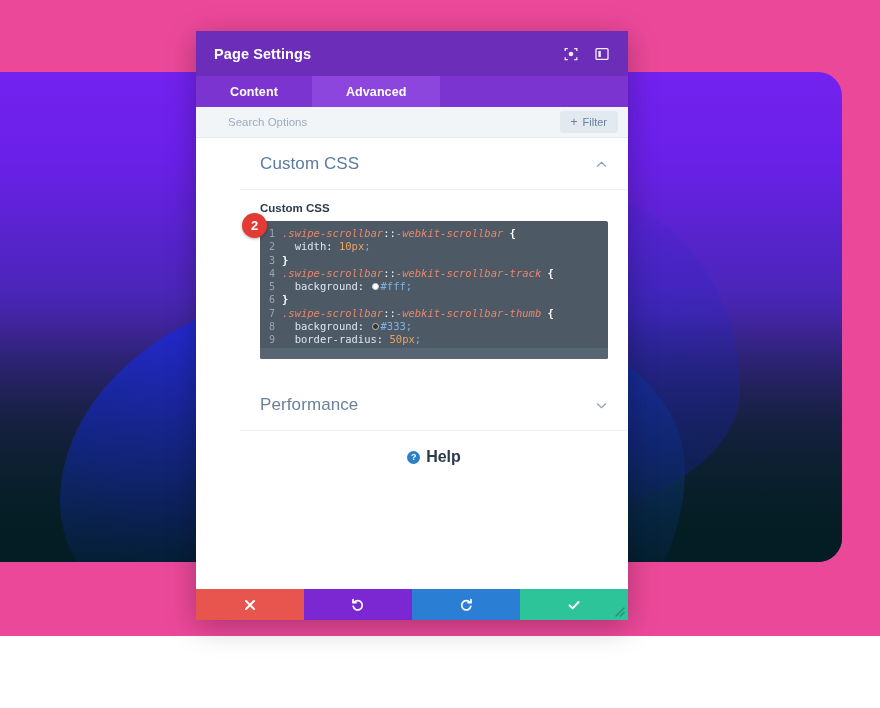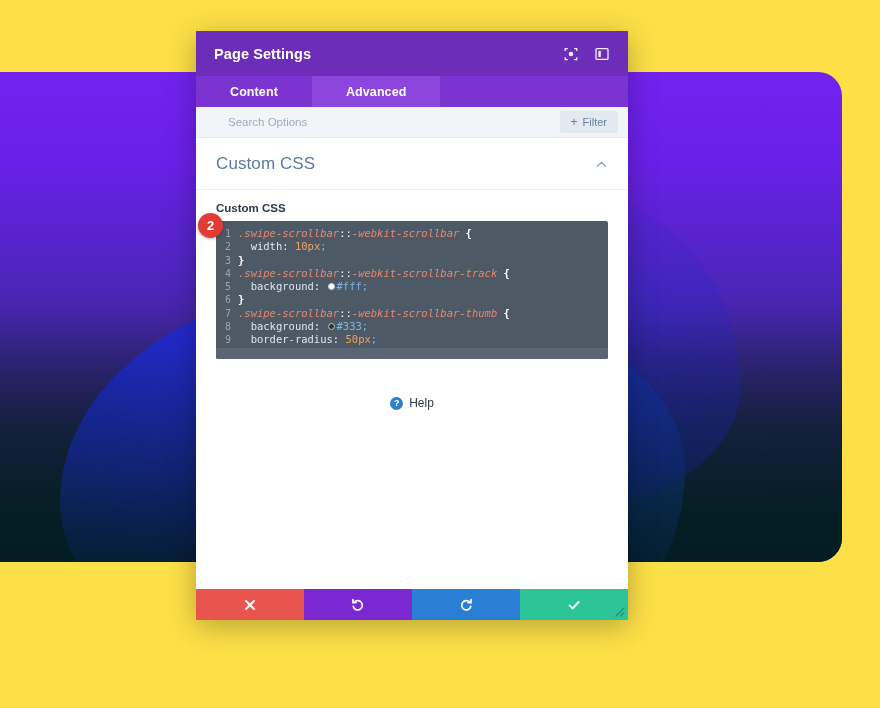--- a/index.html
+++ b/index.html
@@ -2,21 +2,21 @@
 <html><head>
 <meta charset="utf-8">
 <style>
   * { box-sizing: border-box; margin: 0; padding: 0; }
   html, body {
     width: 880px; height: 708px;
     background: #ffffff;
     font-family: "Liberation Sans", sans-serif;
     overflow: hidden;
   }
-  #stage { position: relative; width: 880px; height: 708px; background: #fde047; }
+  #stage { position: relative; width: 880px; height: 636px; background: #ec4899; }
 
   
   #hero {
     position: absolute; left: 0; top: 72px; width: 842px; height: 490px;
     border-radius: 0 24px 24px 0;
     overflow: hidden;
     background: linear-gradient(180deg, #7322ef 0%, #6a20e8 18%, #4a26b8 45%, #20224f 72%, #0a2128 90%, #05222a 100%);
   }
   #hero .blob {
     position: absolute;
@@ -80,21 +80,21 @@
   .search-input::placeholder { color: #9aadc0; }
   .filter-btn {
     display: flex; align-items: center; gap: 5px;
     background: #e3e9f0; color: #6b8099; border: none;
     font-family: "Liberation Sans", sans-serif; font-size: 11px;
     padding: 5px 11px; border-radius: 3px; cursor: pointer;
   }
   .filter-btn .plus { font-size: 12px; line-height: 1; }
 
   
-  .modal-body { flex: 1 1 auto; background: #ffffff; overflow: hidden; position: relative; }
+  .modal-body { flex: 1 1 auto; background: #ffffff; overflow: hidden; position: relative; margin-left: 44px; }
 
   .section-head {
     display: flex; align-items: center; justify-content: space-between;
     padding: 16px 20px 15px 20px;
     border-bottom: 1px solid #eef1f5;
     cursor: pointer;
   }
   .section-head .title { font-size: 17px; color: #6c8099; font-weight: normal; letter-spacing: .1px; }
   .section-head.open .title { color: #5c7ba0; }
   .chev { width: 13px; height: 13px; color: #8fa2b8; display:block; }
@@ -141,21 +141,21 @@
 
   .help-row {
     display: flex; align-items: center; justify-content: center; gap: 6px;
     padding: 17px 0; cursor: pointer;
   }
   .help-icon {
     width: 13px; height: 13px; border-radius: 50%; background: #2d7fc7;
     color: #fff; font-size: 9px; font-weight: bold;
     display: flex; align-items: center; justify-content: center; line-height: 1;
   }
-  .help-text { font-size: 12px; color: #2b3a4a; font-weight: normal; }
+  .help-text { font-size: 16px; color: #2b3a4a; font-weight: bold; }
 
   
   .actionbar { height: 31px; display: flex; flex: 0 0 auto; position: relative; }
   .act {
     flex: 1 1 0; display: flex; align-items: center; justify-content: center;
     cursor: pointer; color: #ffffff;
   }
   .act svg { width: 14px; height: 14px; display: block; }
   .act-cancel { background: #e8544e; }
   .act-undo   { background: #7b28d2; }
@@ -265,20 +265,28 @@
                 <span class="code"><span class="c-prop">  border-radius</span><span class="c-pun">: </span><span class="c-num">50px</span><span class="c-semi">;</span></span>
               </div>
               <div class="code-line last">
                 <span class="ln">10</span>
                 <span class="code"><span class="c-brace">}</span></span>
               </div>
             </div>
         </div>
       </div>
 
+      <div class="section-head">
+        <span class="title">Performance</span>
+        <span>
+          <svg class="chev" viewBox="0 0 14 14" fill="none" stroke="currentColor" stroke-width="1.4" stroke-linecap="round">
+            <path d="M2.5 5.2L7 9.4l4.5-4.2"></path>
+          </svg>
+        </span>
+      </div>
 
       <div class="help-row">
         <span class="help-icon">?</span>
         <span class="help-text">Help</span>
       </div>
     </div>
 
     <div class="actionbar">
       <div class="act act-cancel">
         <span>

